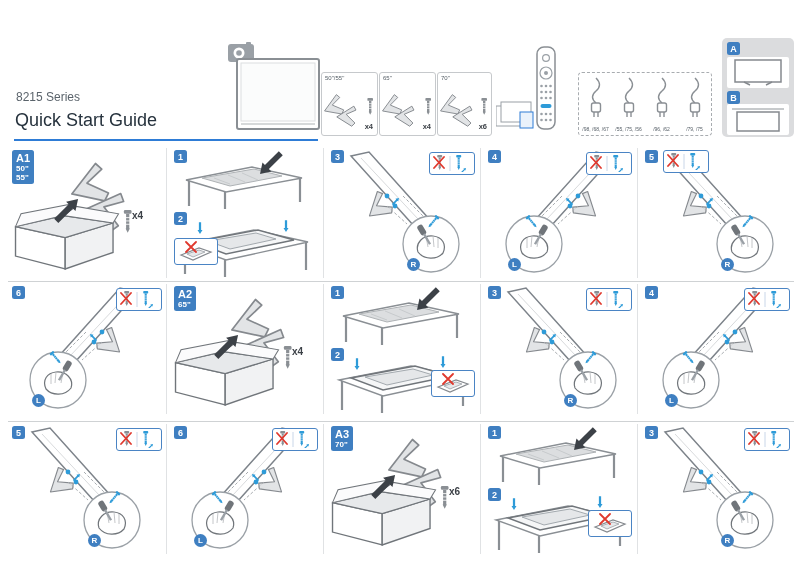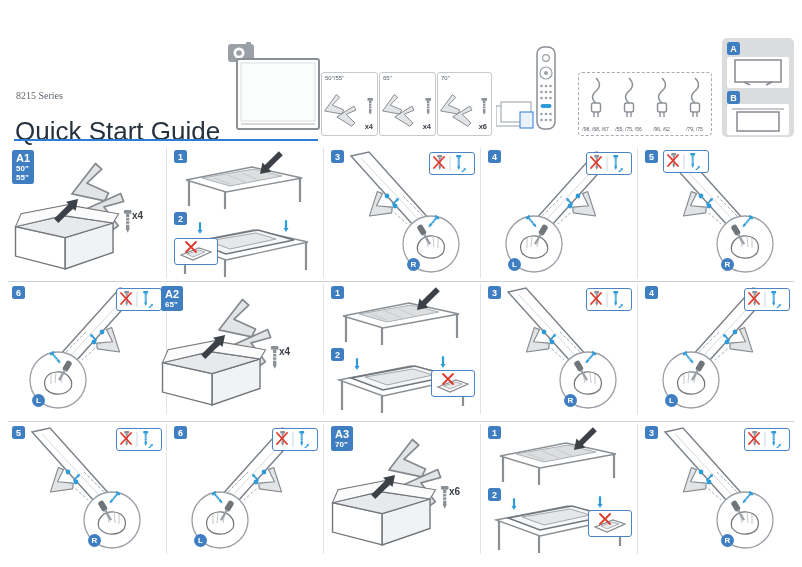--- a/index.html
+++ b/index.html
@@ -1,21 +1,21 @@
 <!DOCTYPE html>
 <html><head>
 <meta charset="utf-8">
 <style>
   html,body{margin:0;padding:0;background:#ededed;}
   .page{position:relative;width:802px;height:567px;background:#fff;overflow:hidden;
         font-family:"Liberation Sans",sans-serif;margin:0 auto;}
   .abs{position:absolute;}
   .brand{position:absolute;left:16px;top:8px;font-size:27px;font-weight:800;color:#0b5ed7;letter-spacing:.5px;}
-  .series{position:absolute;left:16px;top:90px;font-size:10px;color:#5a636b;font-family:Liberation Serif, serif;}
-  .title{position:absolute;left:15px;top:116px;font-size:26px;font-weight:500;color:#26323d;}
+  .series{position:absolute;left:16px;top:90px;font-size:12px;color:#5a636b;}
+  .title{position:absolute;left:15px;top:110px;font-size:18px;font-weight:500;color:#26323d;}
   .title-rule{position:absolute;left:14px;top:139px;width:304px;height:2px;background:#2e7cd6;}
   .opt-box{position:absolute;top:72px;height:64px;border:1px solid #c6c9cc;border-radius:3px;background:#fff;box-sizing:border-box;}
   .opt-label{position:absolute;left:3px;top:2px;font-size:6px;color:#555e66;white-space:nowrap;}
   .opt-count{position:absolute;right:4px;bottom:4px;font-size:7.5px;font-weight:bold;color:#3c4147;}
   .opt-ill{position:absolute;left:2px;top:13px;}
   .cable-box{position:absolute;left:578px;top:72px;width:134px;height:64px;border:1px dashed #a8acb0;border-radius:4px;box-sizing:border-box;}
   .cable-plugs{position:absolute;left:0;top:4px;}
   .cable-labels{position:absolute;left:0;bottom:3px;width:100%;display:flex;}
   .cable-labels span{flex:1;text-align:center;font-size:5px;color:#555e66;}
   .ab-panel{position:absolute;left:722px;top:38px;width:72px;height:99px;background:#dbdcde;border-radius:5px;}
@@ -352,21 +352,21 @@
         <use href="#ill-attach" transform="translate(150 0) scale(-1 1)"></use>
       </svg>
     <span class="rl" style="left:24px;top:110px">L</span>
     <div class="detail-box" style="right:4px;top:4px">
       <svg width="38" height="17" viewBox="0 0 38 17">
           <use href="#db-screws"></use>
         </svg>
     </div>
   </div>
 
-  <div class="panel" style="left:157px;top:284px;width:152px;height:130px">
+  <div class="panel" style="left:170px;top:284px;width:152px;height:130px">
     <div class="sec-tag">
       <div class="b">A2</div>
       <div class="s">65"</div>
     </div>
     <svg class="ill" style="left:0;top:6px" width="150" height="122" viewBox="0 0 150 122">
         <use href="#ill-intro"></use>
       </svg>
     <span class="count" style="left:122px;top:62px">x4</span>
   </div>
 

